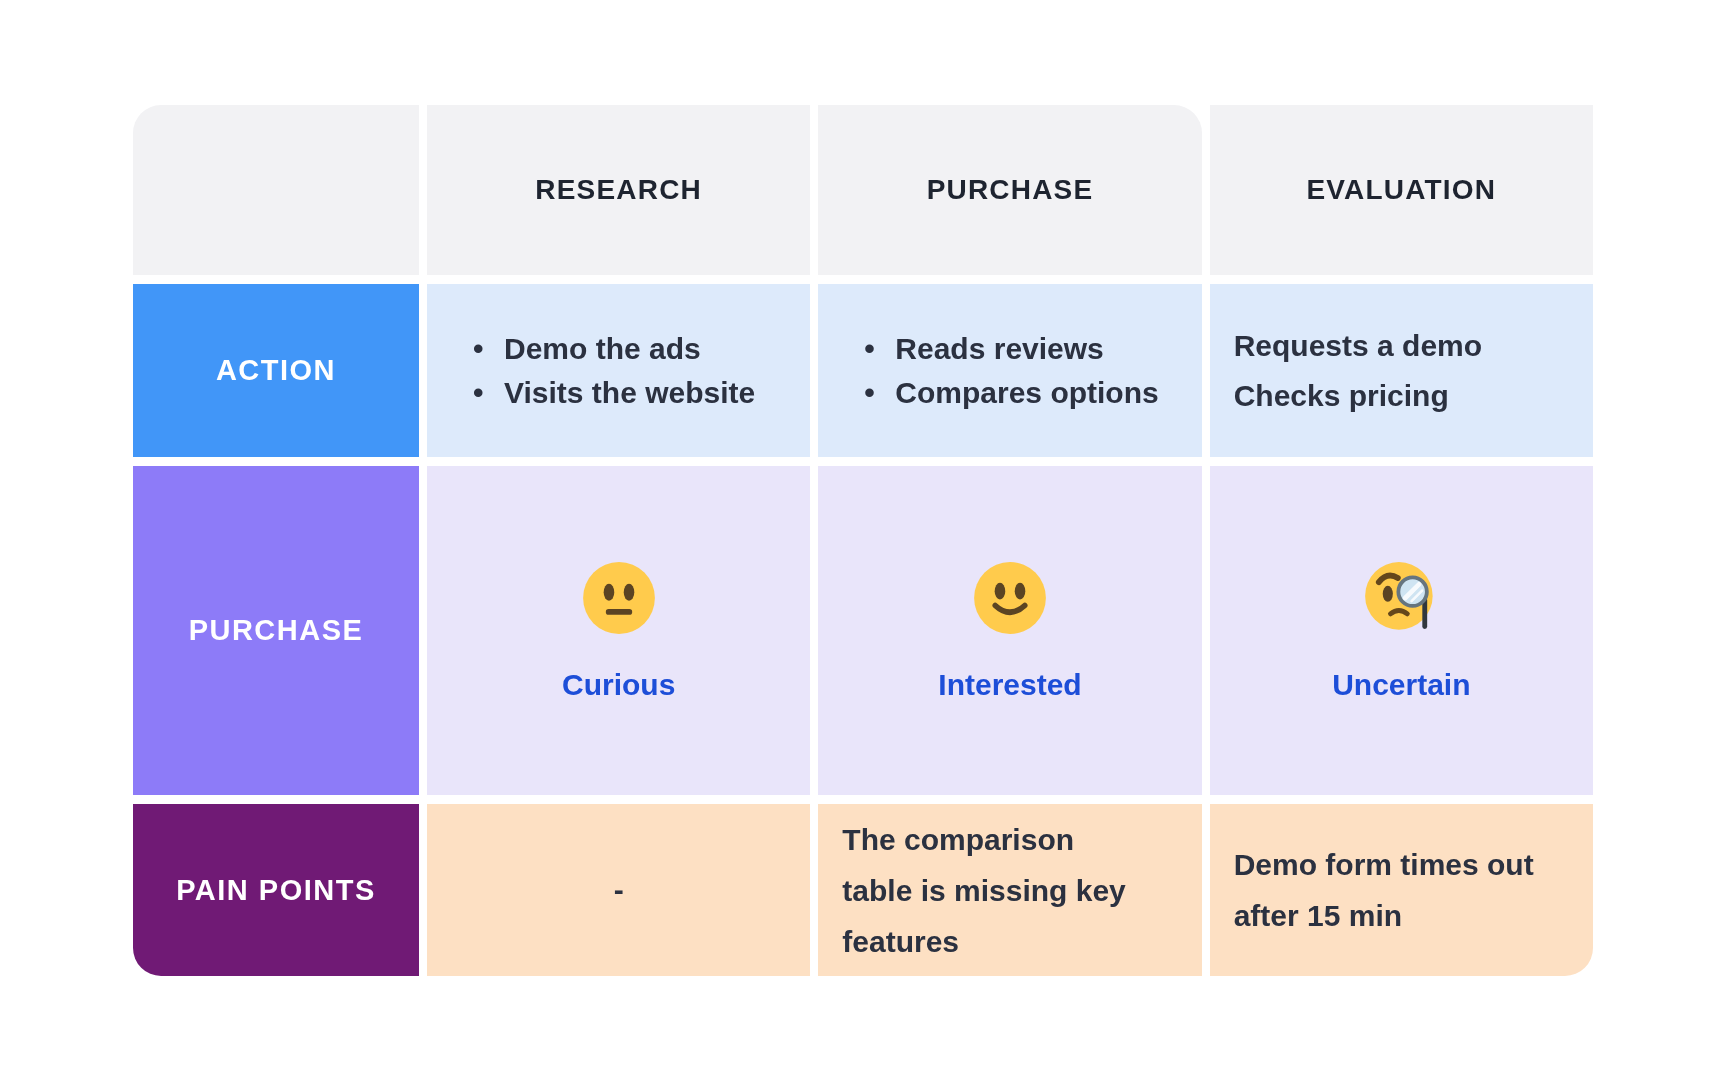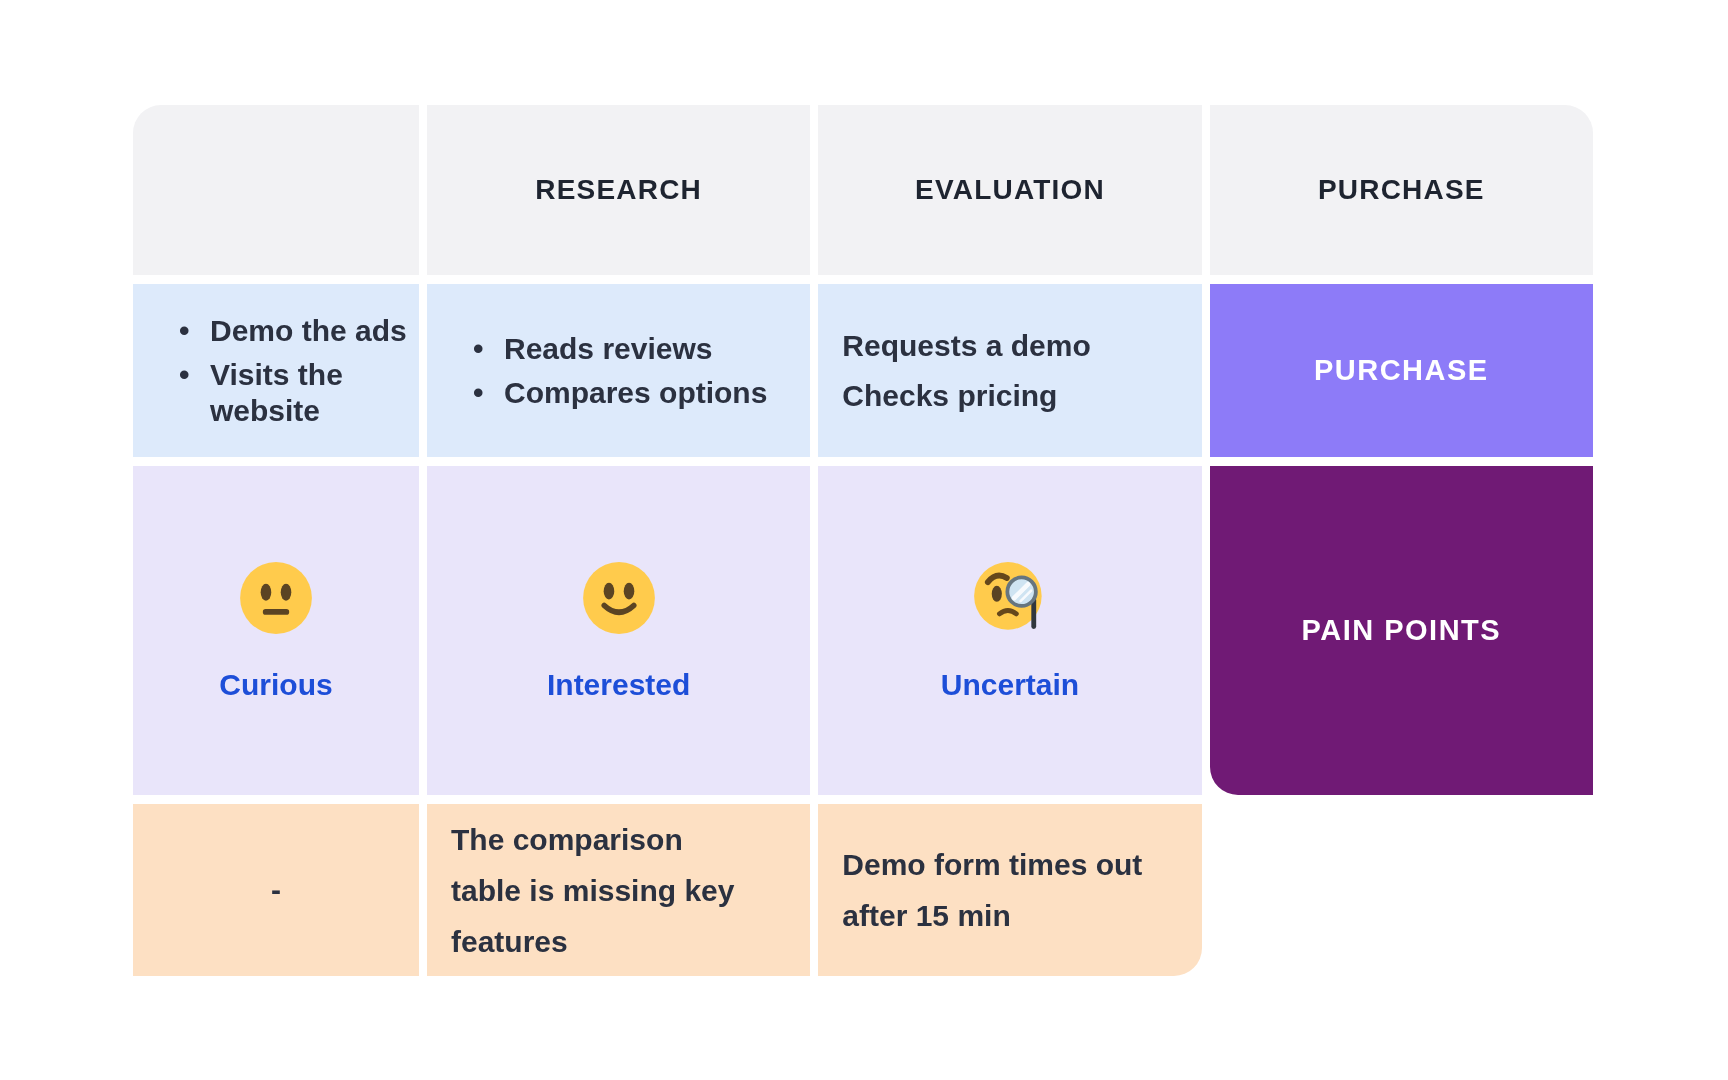--- a/index.html
+++ b/index.html
@@ -90,27 +90,30 @@
 </style>
 </head>
 <body>
 
 <div class="journey-table">
 
   <div class="cell hd hd-blank"></div>
   <div class="cell hd">
     <span class="hd-label">RESEARCH</span>
   </div>
+  <div class="cell hd hd-purchase">
+    <span class="hd-label">PURCHASE</span>
+  </div>
   <div class="cell hd">
     <span class="hd-label">EVALUATION</span>
   </div>
-  <div class="cell hd hd-purchase">
-    <span class="hd-label">PURCHASE</span>
+
+  <div class="cell lbl-action">
+    <span class="row-label">ACTION</span>
   </div>
-
   <div class="cell action-cell">
     <ul>
       <li>
           <span class="dot">•</span>
           <span>Demo the ads</span>
         </li>
       <li>
           <span class="dot">•</span>
           <span>Visits the website</span>
         </li>

